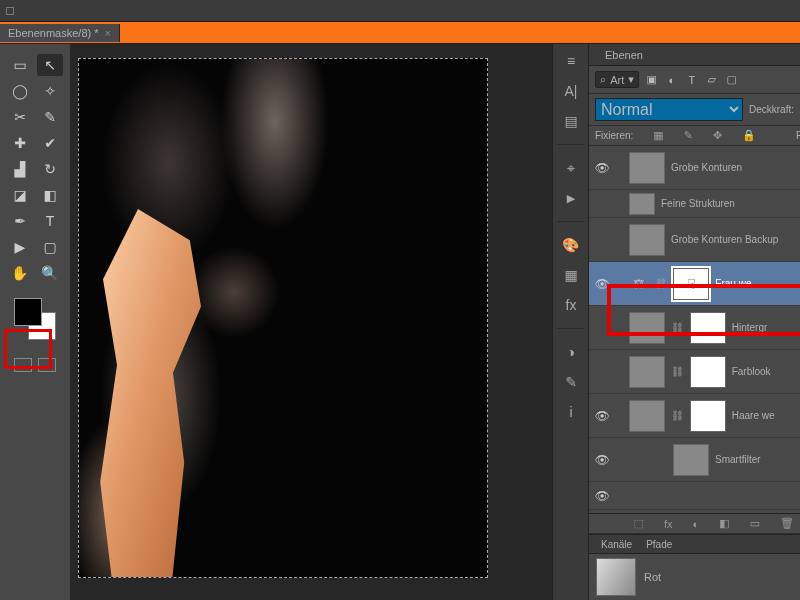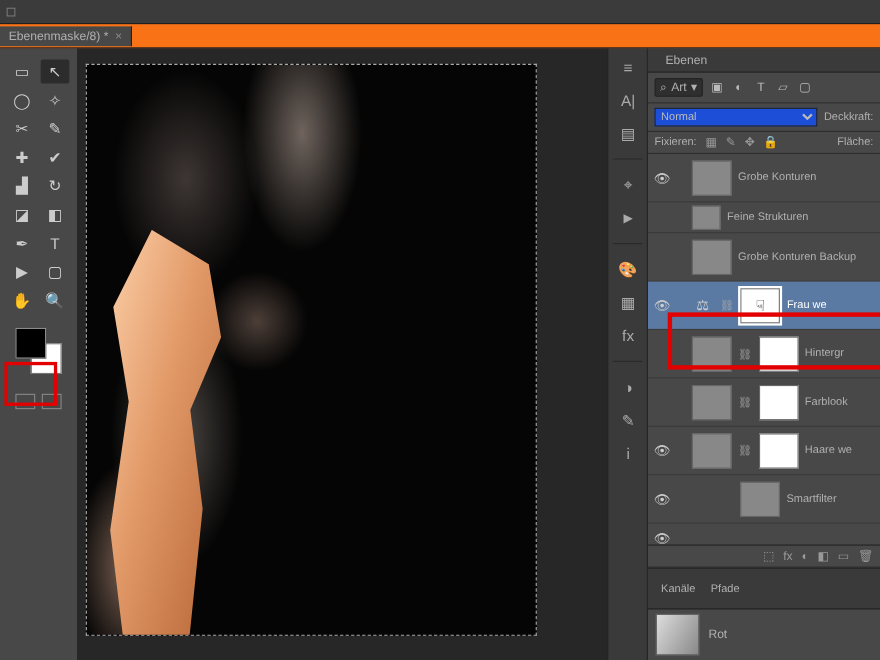--- a/index.html
+++ b/index.html
@@ -36,22 +36,22 @@
   .side-panels .ic{width:28px;height:22px;display:flex;align-items:center;justify-content:center;color:#aaa;font-size:14px;border:1px solid transparent}
   .side-panels .sep{height:1px;background:#2a2a2a;margin:4px 0}
   .side-panels .play{font-size:11px}
   
   .right{width:212px;background:#484848;border-left:1px solid #222;display:flex;flex-direction:column}
   .panel-tabs{height:22px;background:#3a3a3a;display:flex;align-items:center;padding:0 8px;border-bottom:1px solid #222}
   .panel-tabs .t{padding:2px 8px}
   .filter-row{display:flex;gap:6px;align-items:center;padding:5px 6px;border-bottom:1px solid #2e2e2e}
   .filter-row .search{display:flex;align-items:center;background:#2f2f2f;border:1px solid #222;padding:1px 4px;gap:4px;border-radius:2px}
   .row2{display:flex;align-items:center;padding:4px 6px;gap:6px;border-bottom:1px solid #2e2e2e;font-size:10px}
-  .row2 select{background:#1d4ed8;border:1px solid #222;color:#bbb;font-size:10px;flex:1;padding:1px}
-  .lock-row{display:flex;align-items:center;gap:8px;padding:3px 6px;border-bottom:1px solid #2e2e2e;font-size:10px}
+  .row2 select{background:#0369a1;border:1px solid #222;color:#bbb;font-size:16px;flex:1;padding:1px}
+  .lock-row{display:flex;align-items:center;gap:20px;padding:3px 6px;border-bottom:1px solid #2e2e2e;font-size:10px}
   .lock-row .ic{font-size:11px;color:#999}
   .layers{flex:1;overflow:hidden}
   .layer{display:flex;align-items:center;padding:3px 4px;border-bottom:1px solid #3a3a3a;gap:6px;height:44px}
   .layer.small{height:28px}
   .layer .eye{width:18px;text-align:center;font-size:12px;color:#ccc}
   .layer .thumb{width:36px;height:32px;border:1px solid #666;background:#888}
   .layer.small .thumb{width:26px;height:22px}
   .chk{background:repeating-conic-gradient(#bbb 0 25%,#eee 0 50%) 0 0/10px 10px}
   .smokethumb{background:radial-gradient(circle at 50% 60%,#ddd,#888 70%) ,repeating-conic-gradient(#bbb 0 25%,#eee 0 50%) 0 0/10px 10px;background-blend-mode:multiply}
   .layer .mask{width:36px;height:32px;border:1px solid #666;background:#fff}
@@ -60,21 +60,21 @@
   .layer.sel .name{color:#fff}
   .link{font-size:10px;color:#aaa}
   .balance{font-size:13px;color:#ccc;padding:0 4px}
   .maskportrait{background:linear-gradient(135deg,#fff 45%,#000 46%)}
   .photo{background:linear-gradient(120deg,#b7aa8e,#7a6a56)}
   .blue{background:#1a2f87}
   .white{background:#fff}
   
   .hi-layer{position:absolute;border:4px solid #e30000;pointer-events:none}
   
-  .subtabs{height:20px;display:flex;padding:18px 6px;border-top:1px solid #222;border-bottom:1px solid #222;align-items:center;gap:2px;background:#3a3a3a;font-size:10px}
+  .subtabs{height:20px;display:flex;padding:0 6px;border-top:1px solid #222;border-bottom:1px solid #222;align-items:center;gap:2px;background:#3a3a3a;font-size:10px}
   .subtabs .t{padding:1px 6px}
   .chan{height:46px;display:flex;align-items:center;gap:8px;padding:3px 7px}
   .chan .thumb{width:40px;height:38px;border:1px solid #666;background:linear-gradient(120deg,#ddd,#888)}
   .fic{font-size:11px;color:#bbb;width:14px;text-align:center}
 </style>
 </head>
 <body>
 
 <div class="top-bar">
     <div class="handle"></div>

